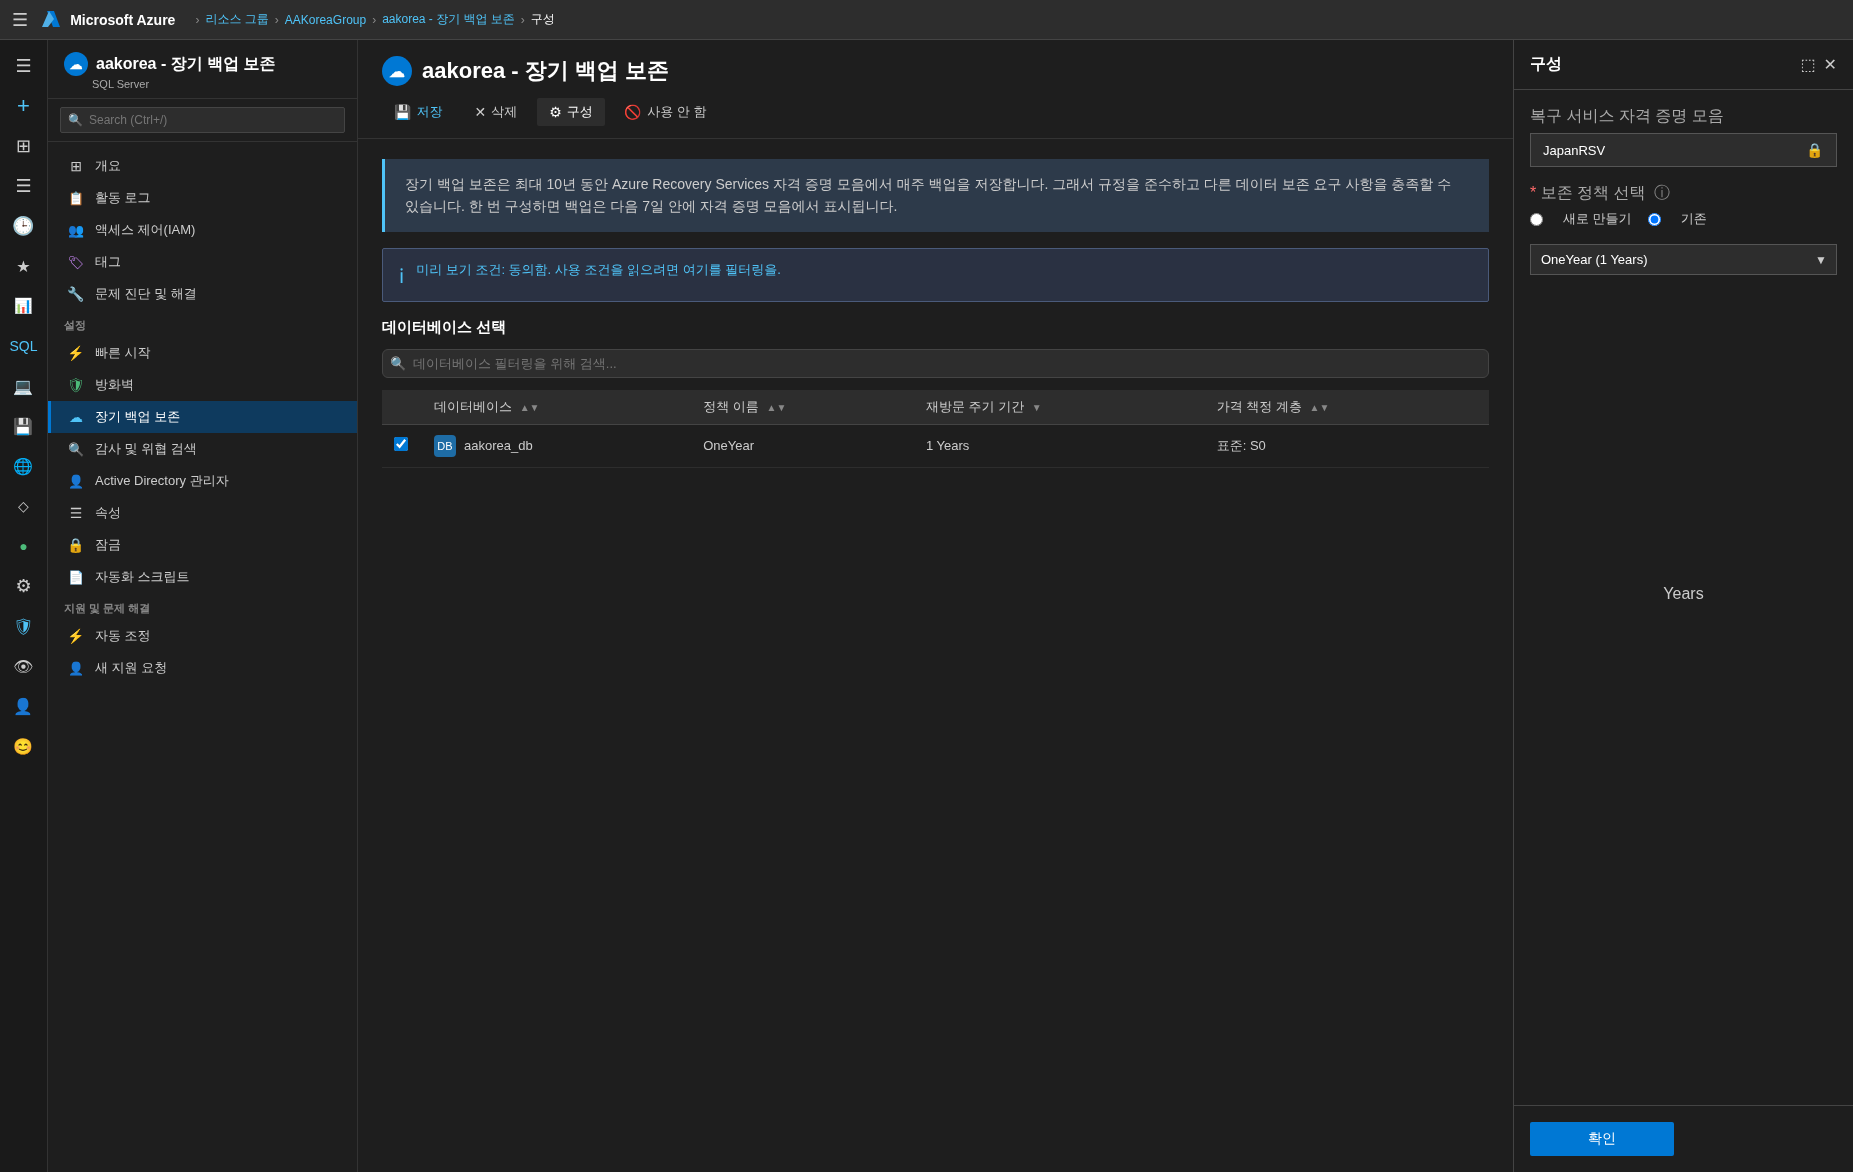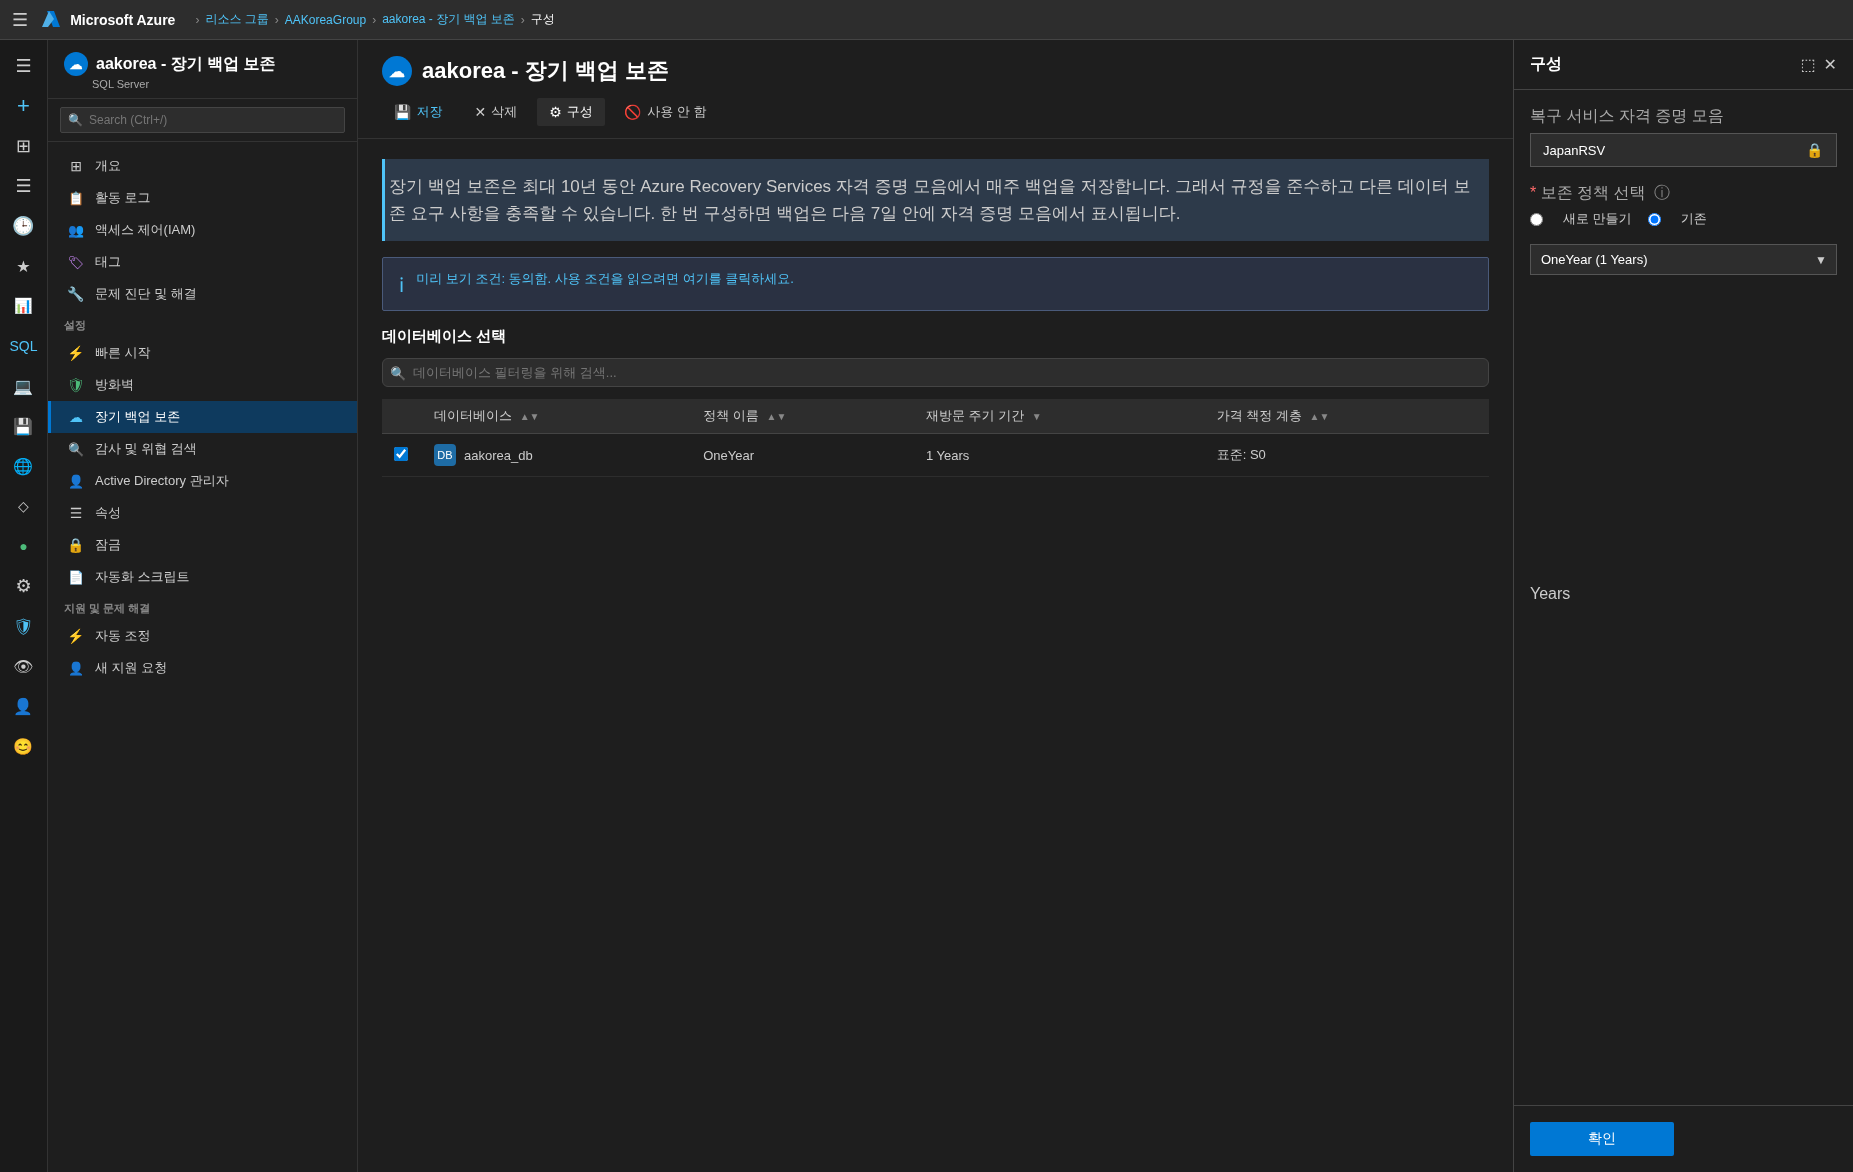--- a/index.html
+++ b/index.html
@@ -38,21 +38,21 @@
     .content-header { padding: 16px 24px 12px; border-bottom: 1px solid #333; }
     .content-header .page-title { font-size: 22px; font-weight: 600; color: #fff; display: flex; align-items: center; gap: 10px; }
     .toolbar { display: flex; align-items: center; gap: 8px; margin-top: 12px; }
     .toolbar-btn { display: flex; align-items: center; gap: 5px; padding: 5px 12px; background: transparent; border: none; color: #ccc; cursor: pointer; font-size: 13px; border-radius: 2px; }
     .toolbar-btn .btn-icon { font-size: 14px; }
     .toolbar-btn.primary { color: #4fc3f7; }
     .toolbar-btn.active-tab { background: #2d2d2d; color: #fff; }
 
     
     .content-body { flex: 1; overflow-y: auto; padding: 20px 24px; }
-    .info-box { background: #2d3a4a; border-left: 3px solid #4fc3f7; padding: 14px 4px; margin-bottom: 16px; font-size: 17px; color: #ccc; line-height: 1.6; }
+    .info-box { background: #2d3a4a; border-left: 3px solid #4fc3f7; padding: 14px 20px; margin-bottom: 16px; font-size: 14px; color: #ccc; line-height: 1.6; }
     .info-note { background: #2a3142; border: 1px solid #4a5a7a; padding: 12px 16px; margin-bottom: 16px; display: flex; align-items: flex-start; gap: 12px; border-radius: 2px; }
     .info-note .info-icon { font-size: 20px; color: #4fc3f7; flex-shrink: 0; margin-top: 1px; }
     .info-note .info-text { color: #ccc; font-size: 13px; }
     .vault-info { padding: 10px 16px; background: #2a2a2a; border: 1px solid #444; margin-bottom: 20px; color: #ccc; font-size: 13px; border-radius: 2px; }
     .section-title { font-size: 15px; font-weight: 600; color: #fff; margin-bottom: 12px; }
     .select-all-row { display: flex; align-items: center; gap: 8px; margin-bottom: 8px; }
     .db-search { position: relative; margin-bottom: 12px; }
     .db-search input { width: 100%; background: #2d2d2d; border: 1px solid #444; color: #ccc; padding: 6px 10px 6px 30px; font-size: 13px; border-radius: 2px; }
     .db-search .search-icon { position: absolute; left: 8px; top: 50%; transform: translateY(-50%); color: #888; }
 
@@ -247,21 +247,21 @@
       </div>
     </div>
     <div class="content-body">
 
       <div class="info-box">
         <span>장기 백업 보존은 최대 10년 동안 Azure Recovery Services 자격 증명 모음에서 매주 백업을 저장합니다. 그래서 규정을 준수하고 다른 데이터 보존 요구 사항을 충족할 수 있습니다. 한 번 구성하면 백업은 다음 7일 안에 자격 증명 모음에서 표시됩니다.</span>
       </div>
 
       <div class="info-note">
         <span class="info-icon">ℹ</span>
-        <span class="info-text" style="cursor:pointer; color:#4fc3f7;">미리 보기 조건: 동의함. 사용 조건을 읽으려면 여기를 클릭하세요.</span>
+        <span class="info-text" style="cursor:pointer; color:#4fc3f7;">미리 보기 조건: 동의함. 사용 조건을 읽으려면 여기를 필터링을.</span>
       </div>
 
 
       <div>
         <div class="section-title">데이터베이스 선택</div>
         <div class="db-search">
           <span class="search-icon" style="position:absolute; left:8px; top:50%; transform:translateY(-50%); color:#888;">🔍</span>
           <input type="text" style="width: 100%; background: rgb(45, 45, 45); border: 1px solid rgb(68, 68, 68); color: rgb(204, 204, 204); padding: 6px 10px 6px 30px; font-size: 13px; border-radius: 6px;" placeholder="데이터베이스 필터링을 위해 검색...">
         </div>
         <table class="data-table">
@@ -345,21 +345,21 @@
           <select class="policy-select">
             <option>OneYear (1 Years)</option>
             <option>TwoYear (2 Years)</option>
             <option>FiveYear (5 Years)</option>
             <option>TenYear (10 Years)</option>
           </select>
           <span class="chevron">▼</span>
         </div>
       </div>
 
-      <div style="margin-top: 300px; padding: 10px 0;">
+      <div style="margin-top: 300px; padding: 10px 0; text-align: center;">
         <span style="font-size:16px; color:#ccc;">Years</span>
       </div>
     </div>
     <div class="right-panel-footer">
       <button class="confirm-btn">확인</button>
     </div>
   </div>
 </div>
 
 </body></html>

